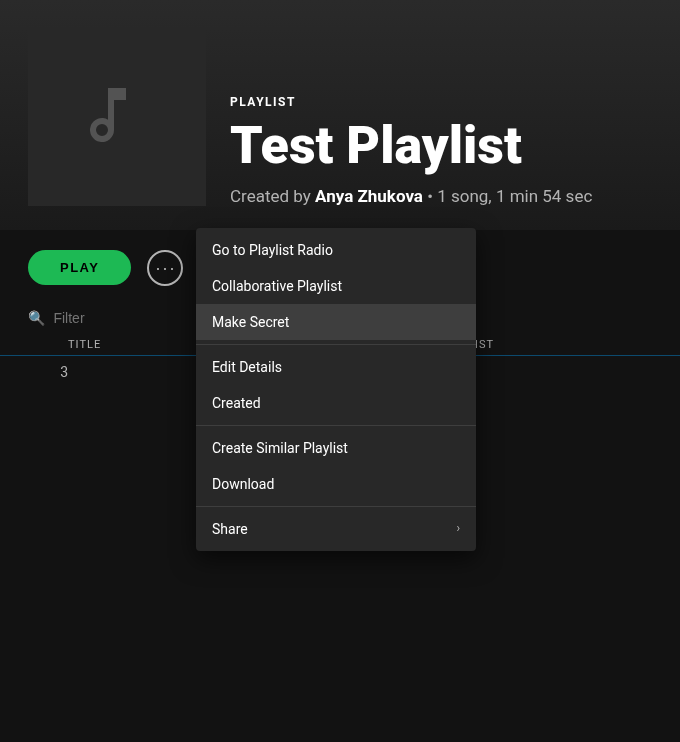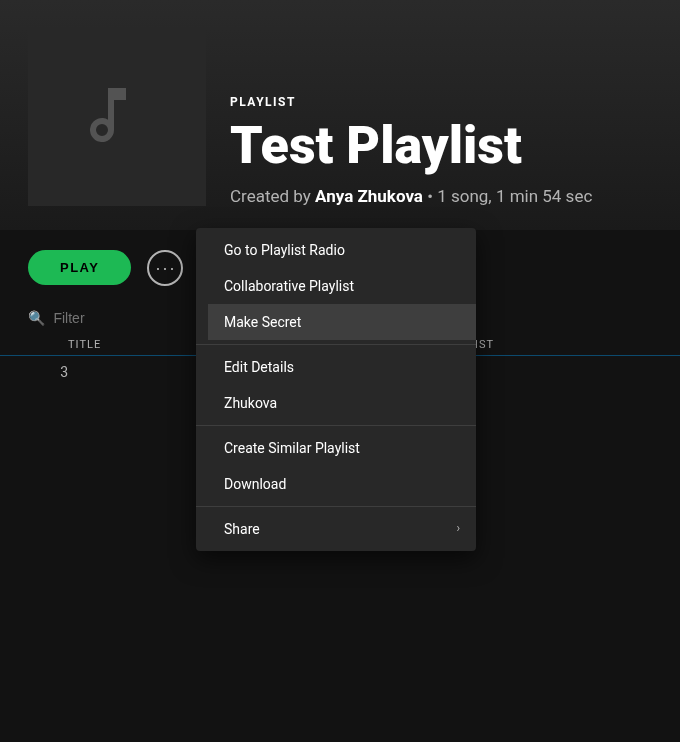--- a/index.html
+++ b/index.html
@@ -192,21 +192,20 @@
     }
 
     .menu-item {
       display: flex;
       align-items: flex-start;
       justify-content: space-between;
       padding: 10px 16px;
       font-size: 14px;
       color: #fff;
       cursor: pointer;
-      margin-left: 12px;
     }
 
     .menu-item.active {
       background-color: #3e3e3e;
     }
 
     .menu-item.disabled {
       color: #535353;
       cursor: default;
     }
@@ -273,21 +272,21 @@
     <span>Collaborative Playlist</span>
   </div>
   <div class="menu-item active">
     <span>Make Secret</span>
   </div>
   <div class="menu-divider"></div>
   <div class="menu-item">
     <span>Edit Details</span>
   </div>
   <div class="menu-item">
-    <span>Zhukova</span>
+    <span>Created</span>
   </div>
   <div class="menu-divider"></div>
   <div class="menu-item">
     <span>Create Similar Playlist</span>
   </div>
   <div class="menu-item">
     <span>Download</span>
   </div>
   <div class="menu-divider"></div>
   <div class="menu-item">

